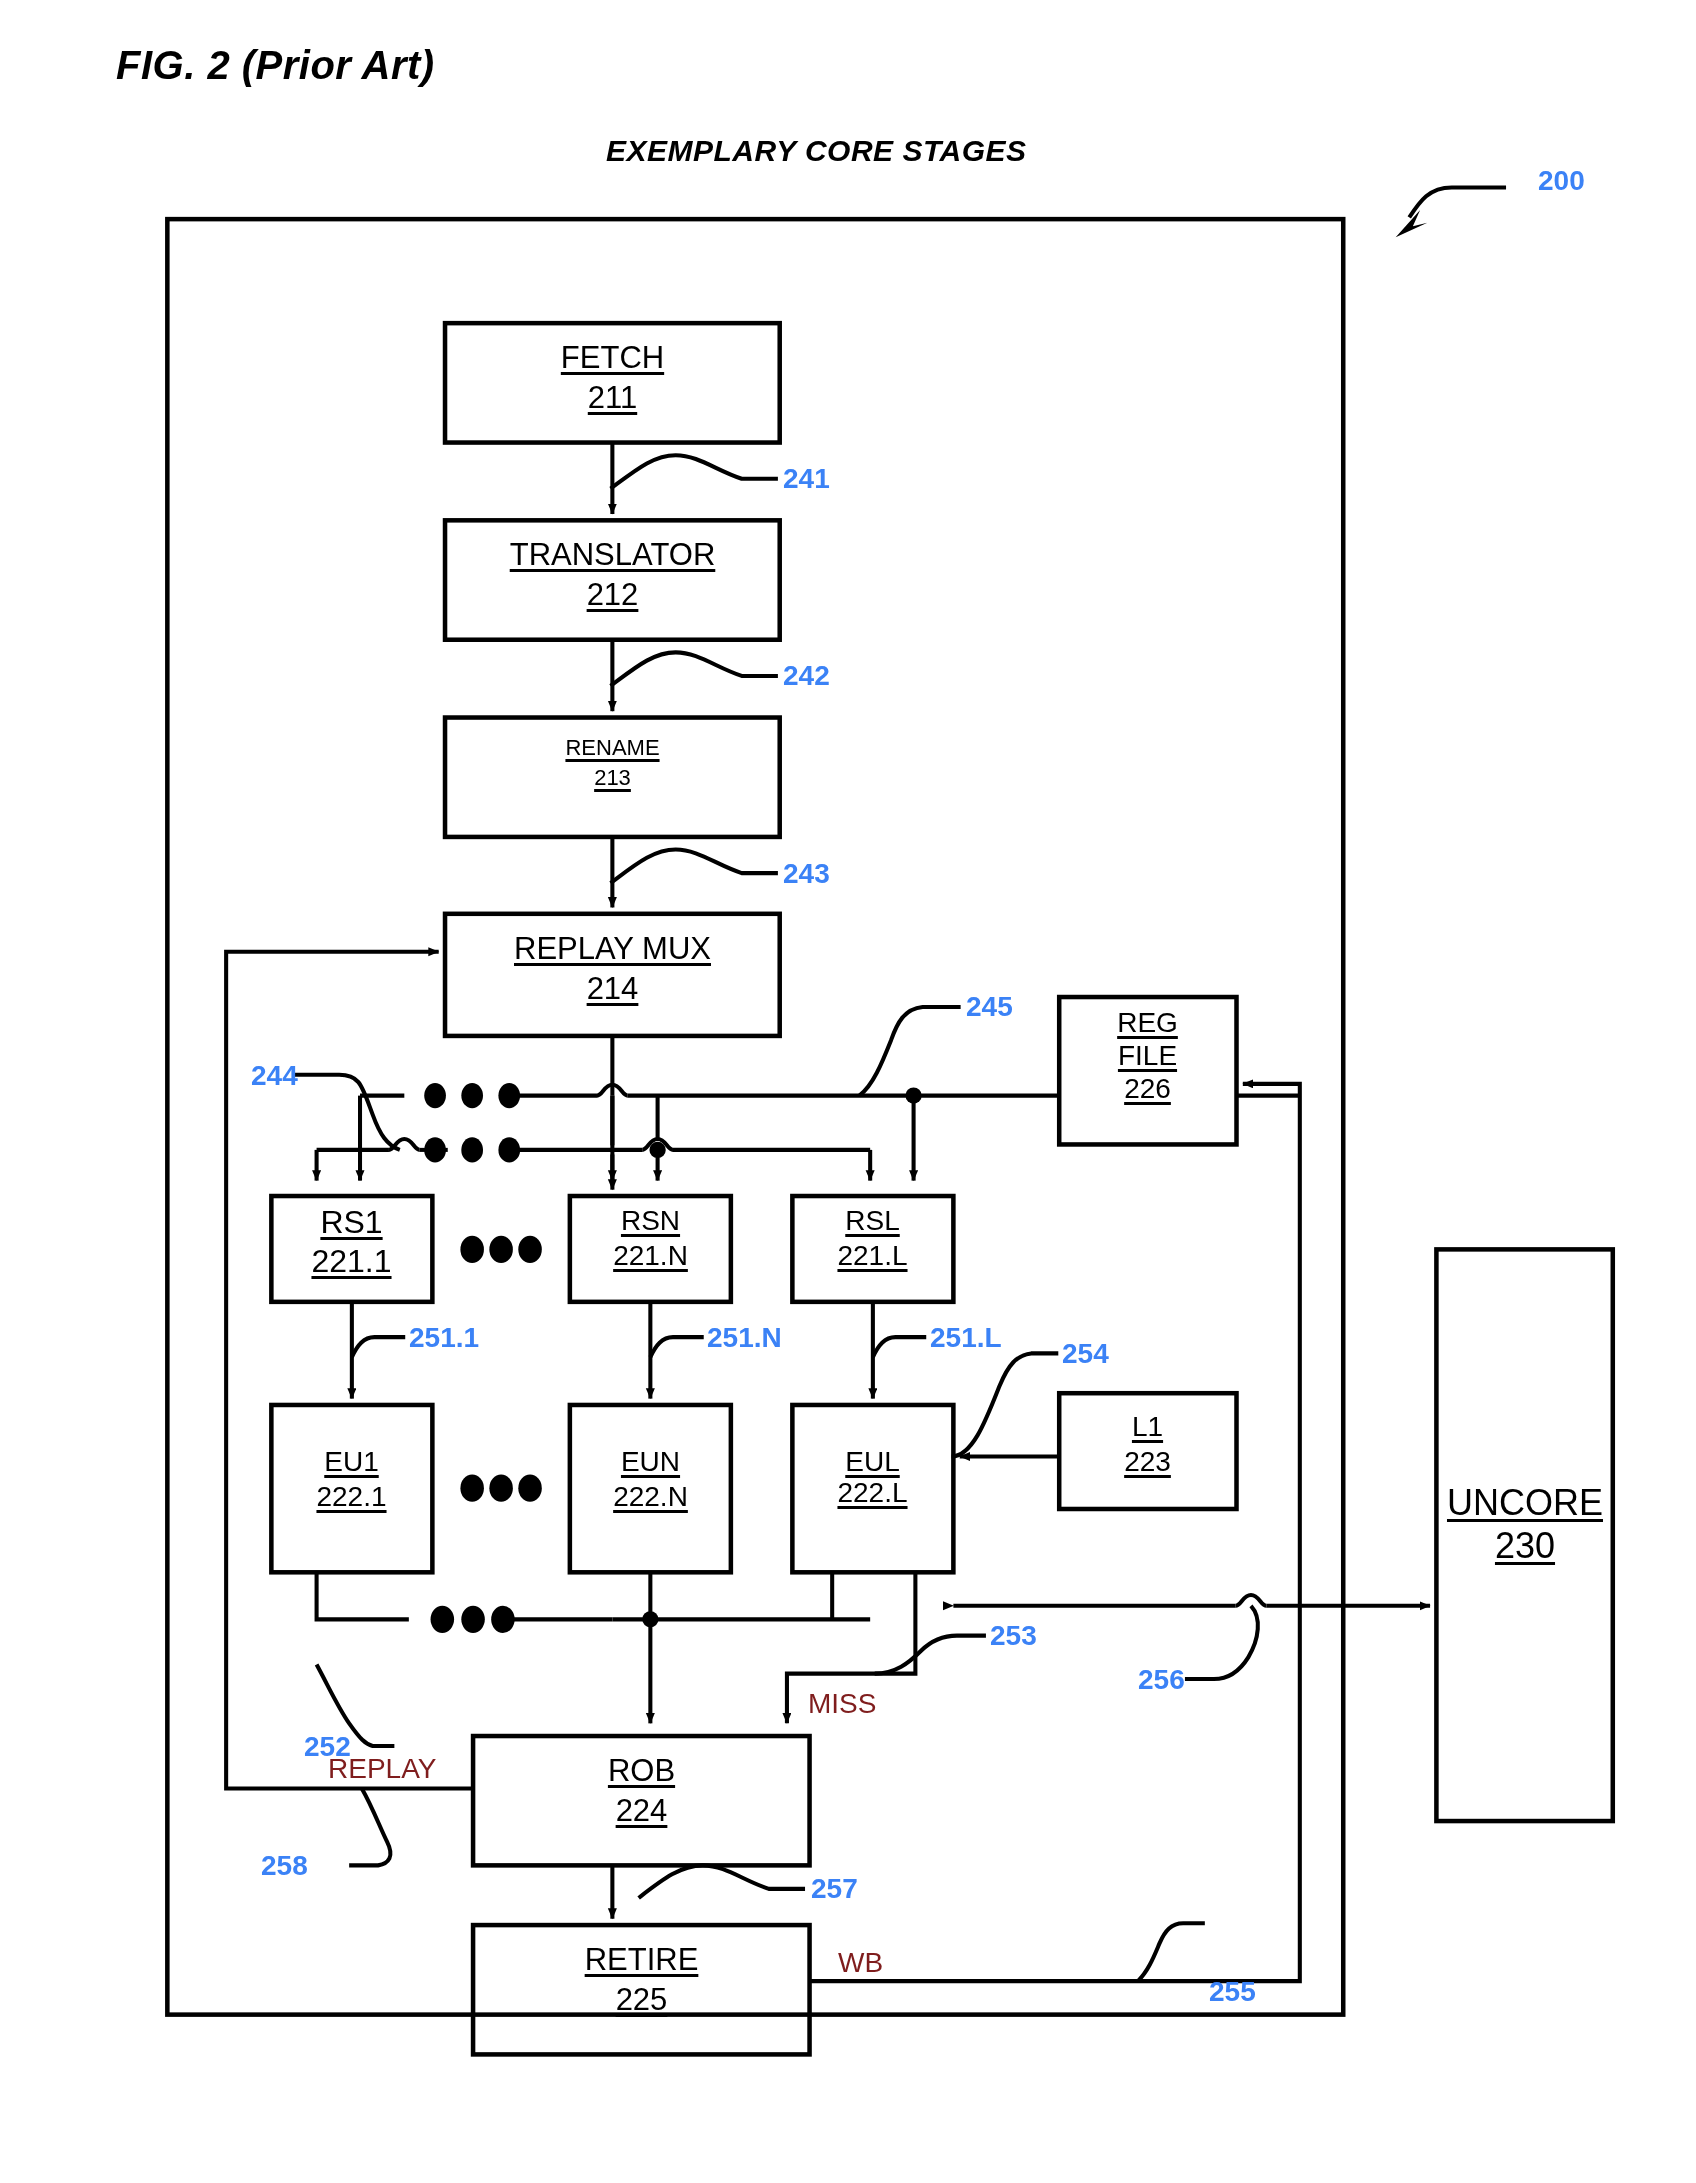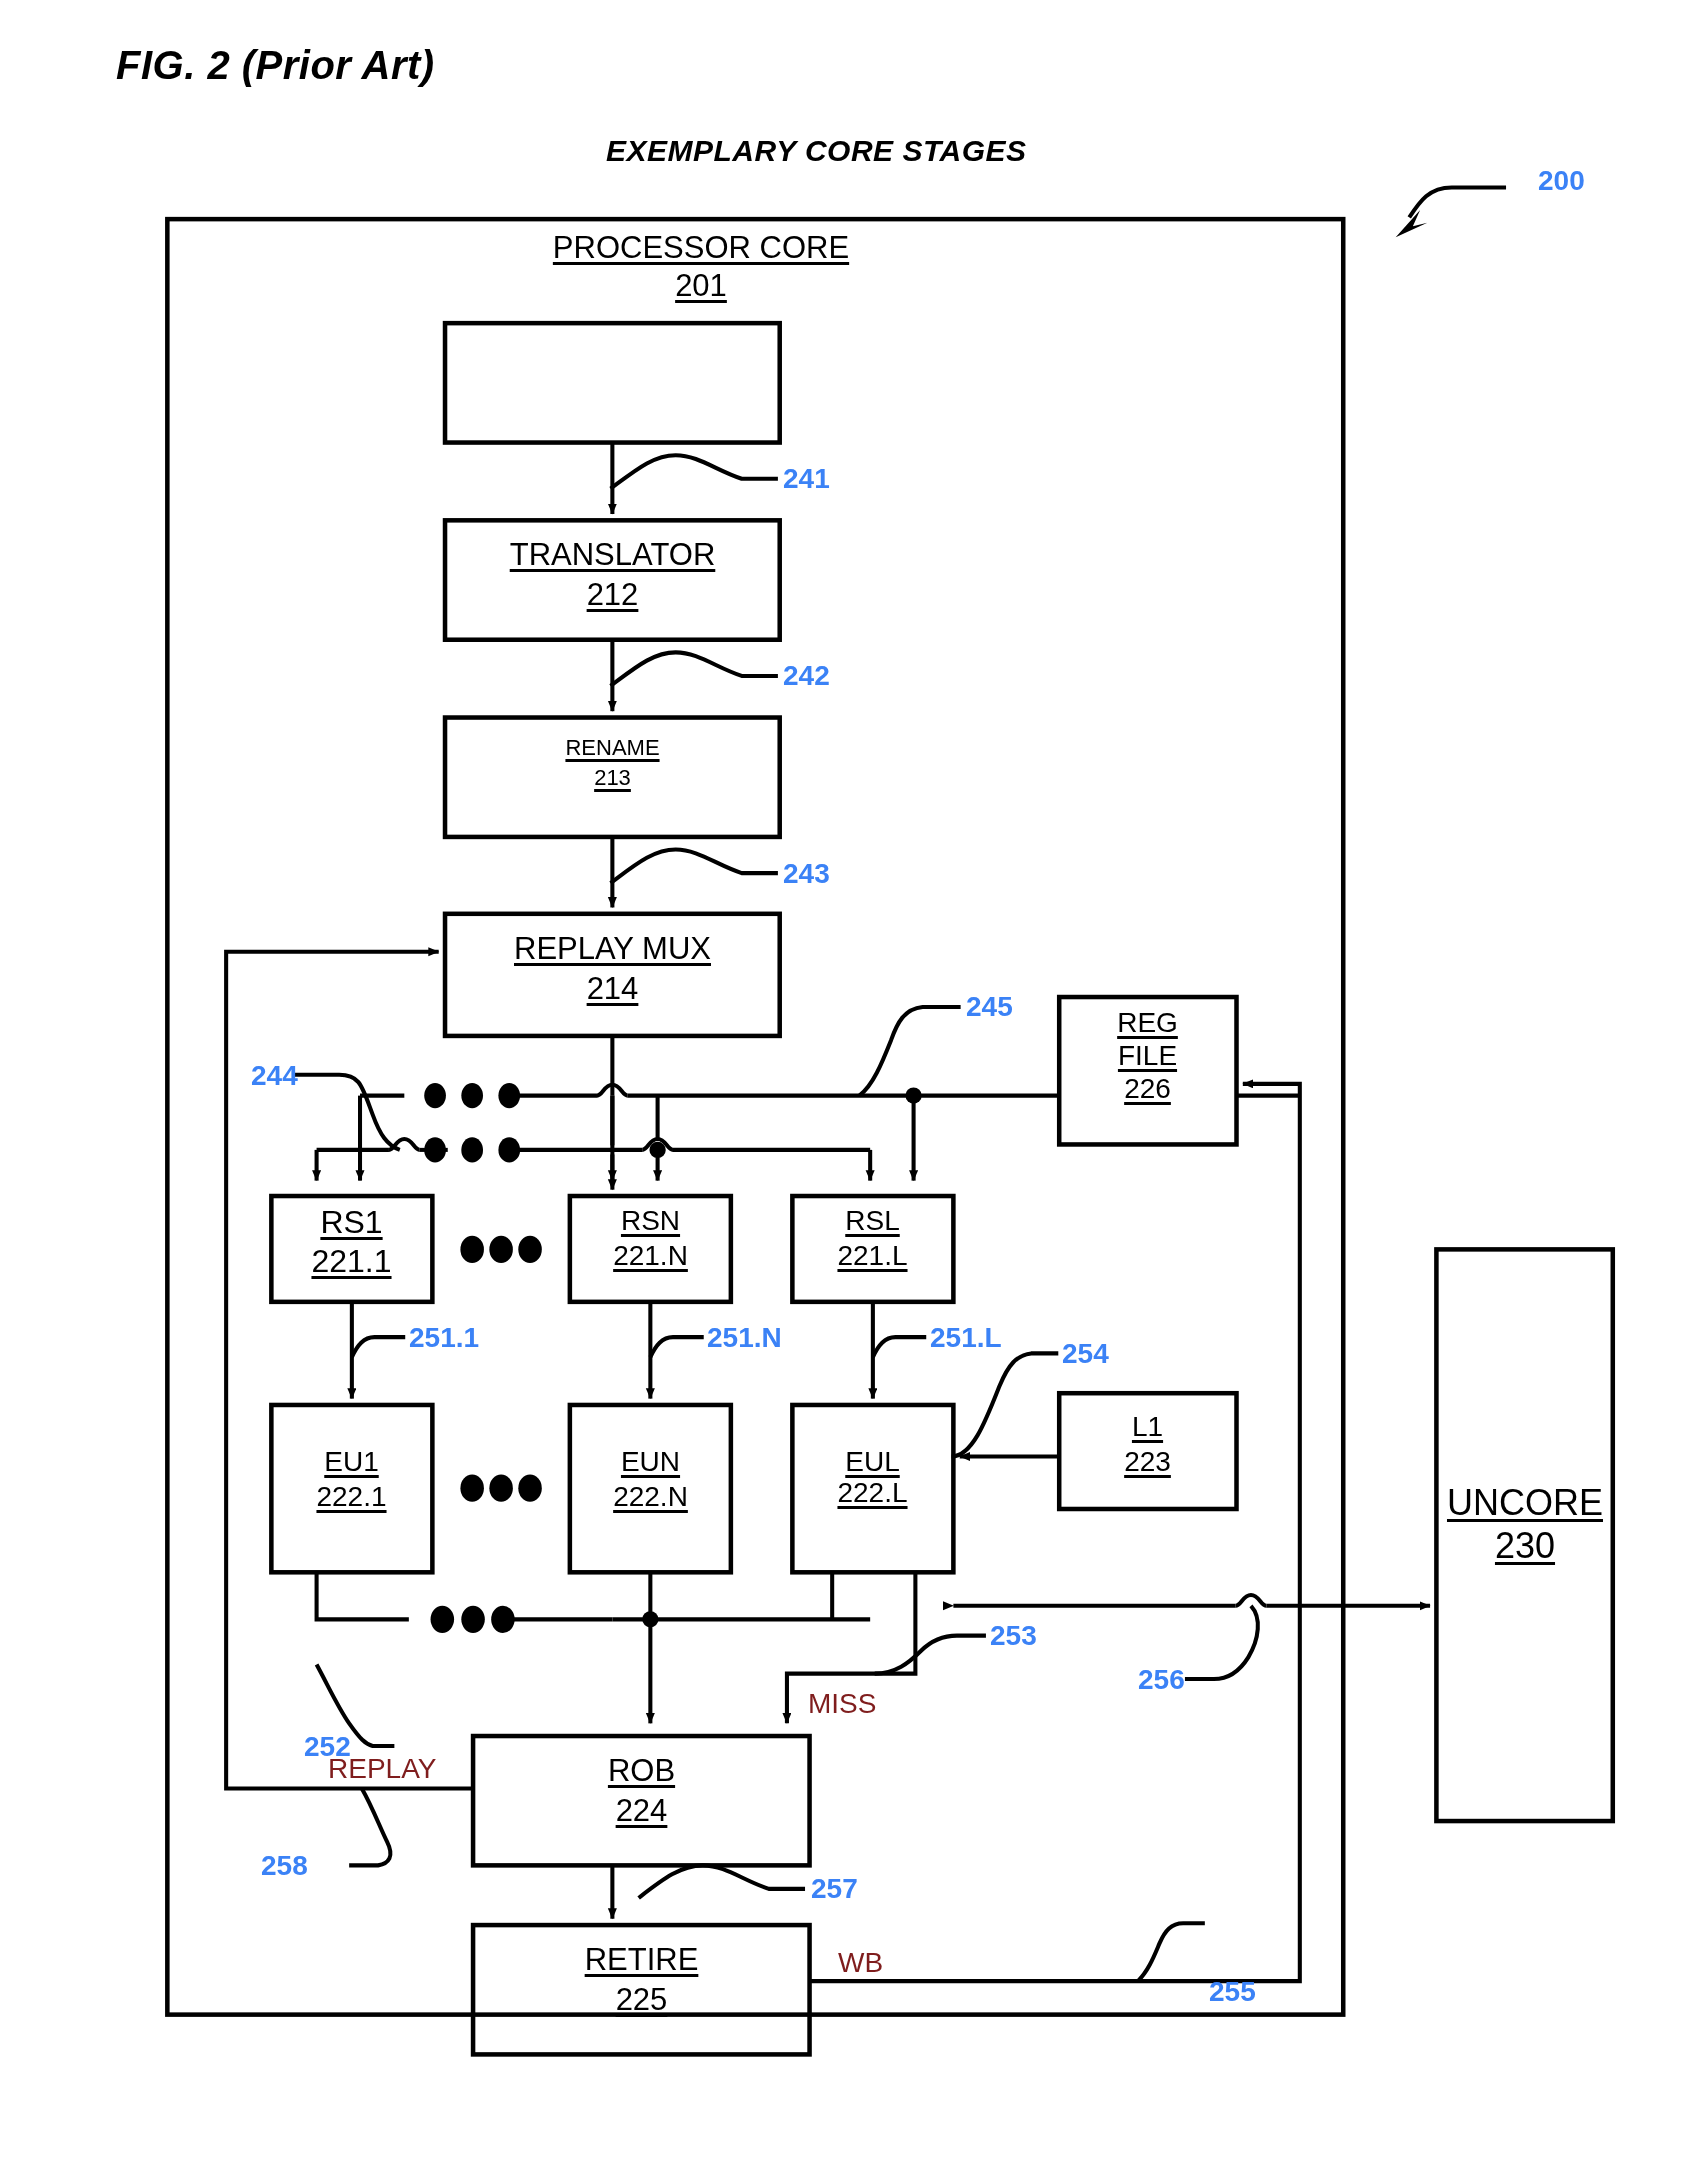--- a/index.html
+++ b/index.html
@@ -182,25 +182,25 @@
       <ellipse cx="556" cy="1790" rx="13" ry="15"></ellipse>
     </g>
   </svg>
 
   <div class="ttl" id="fig-label">FIG. 2 (Prior Art)</div>
 
   <div class="ttl" id="diagram-title">EXEMPLARY CORE STAGES</div>
 
   <div class="reftag" style="left:1538px;top:165px;">200</div>
 
-  <div class="boxlabel" style="left:529px;top:232px;width:344px;font-size:31px;">
-    <span class="ln">PROCESSOR CORE</span>
-    <span class="ln" style="margin-top:5.4px;">201</span>
-  </div>
-
+
+  <div class="boxlabel" style="left:445px;top:342px;width:335px;font-size:31px;">
+    <span class="ln">FETCH</span>
+    <span class="ln" style="margin-top:7.2px;">211</span>
+  </div>
 
   <div class="boxlabel" style="left:445px;top:539px;width:335px;font-size:31px;">
     <span class="ln">TRANSLATOR</span>
     <span class="ln" style="margin-top:7.2px;">212</span>
   </div>
 
   <div class="boxlabel" style="left:445px;top:736px;width:335px;font-size:22px;">
     <span class="ln">RENAME</span>
     <span class="ln" style="margin-top:7.2px;">213</span>
   </div>

